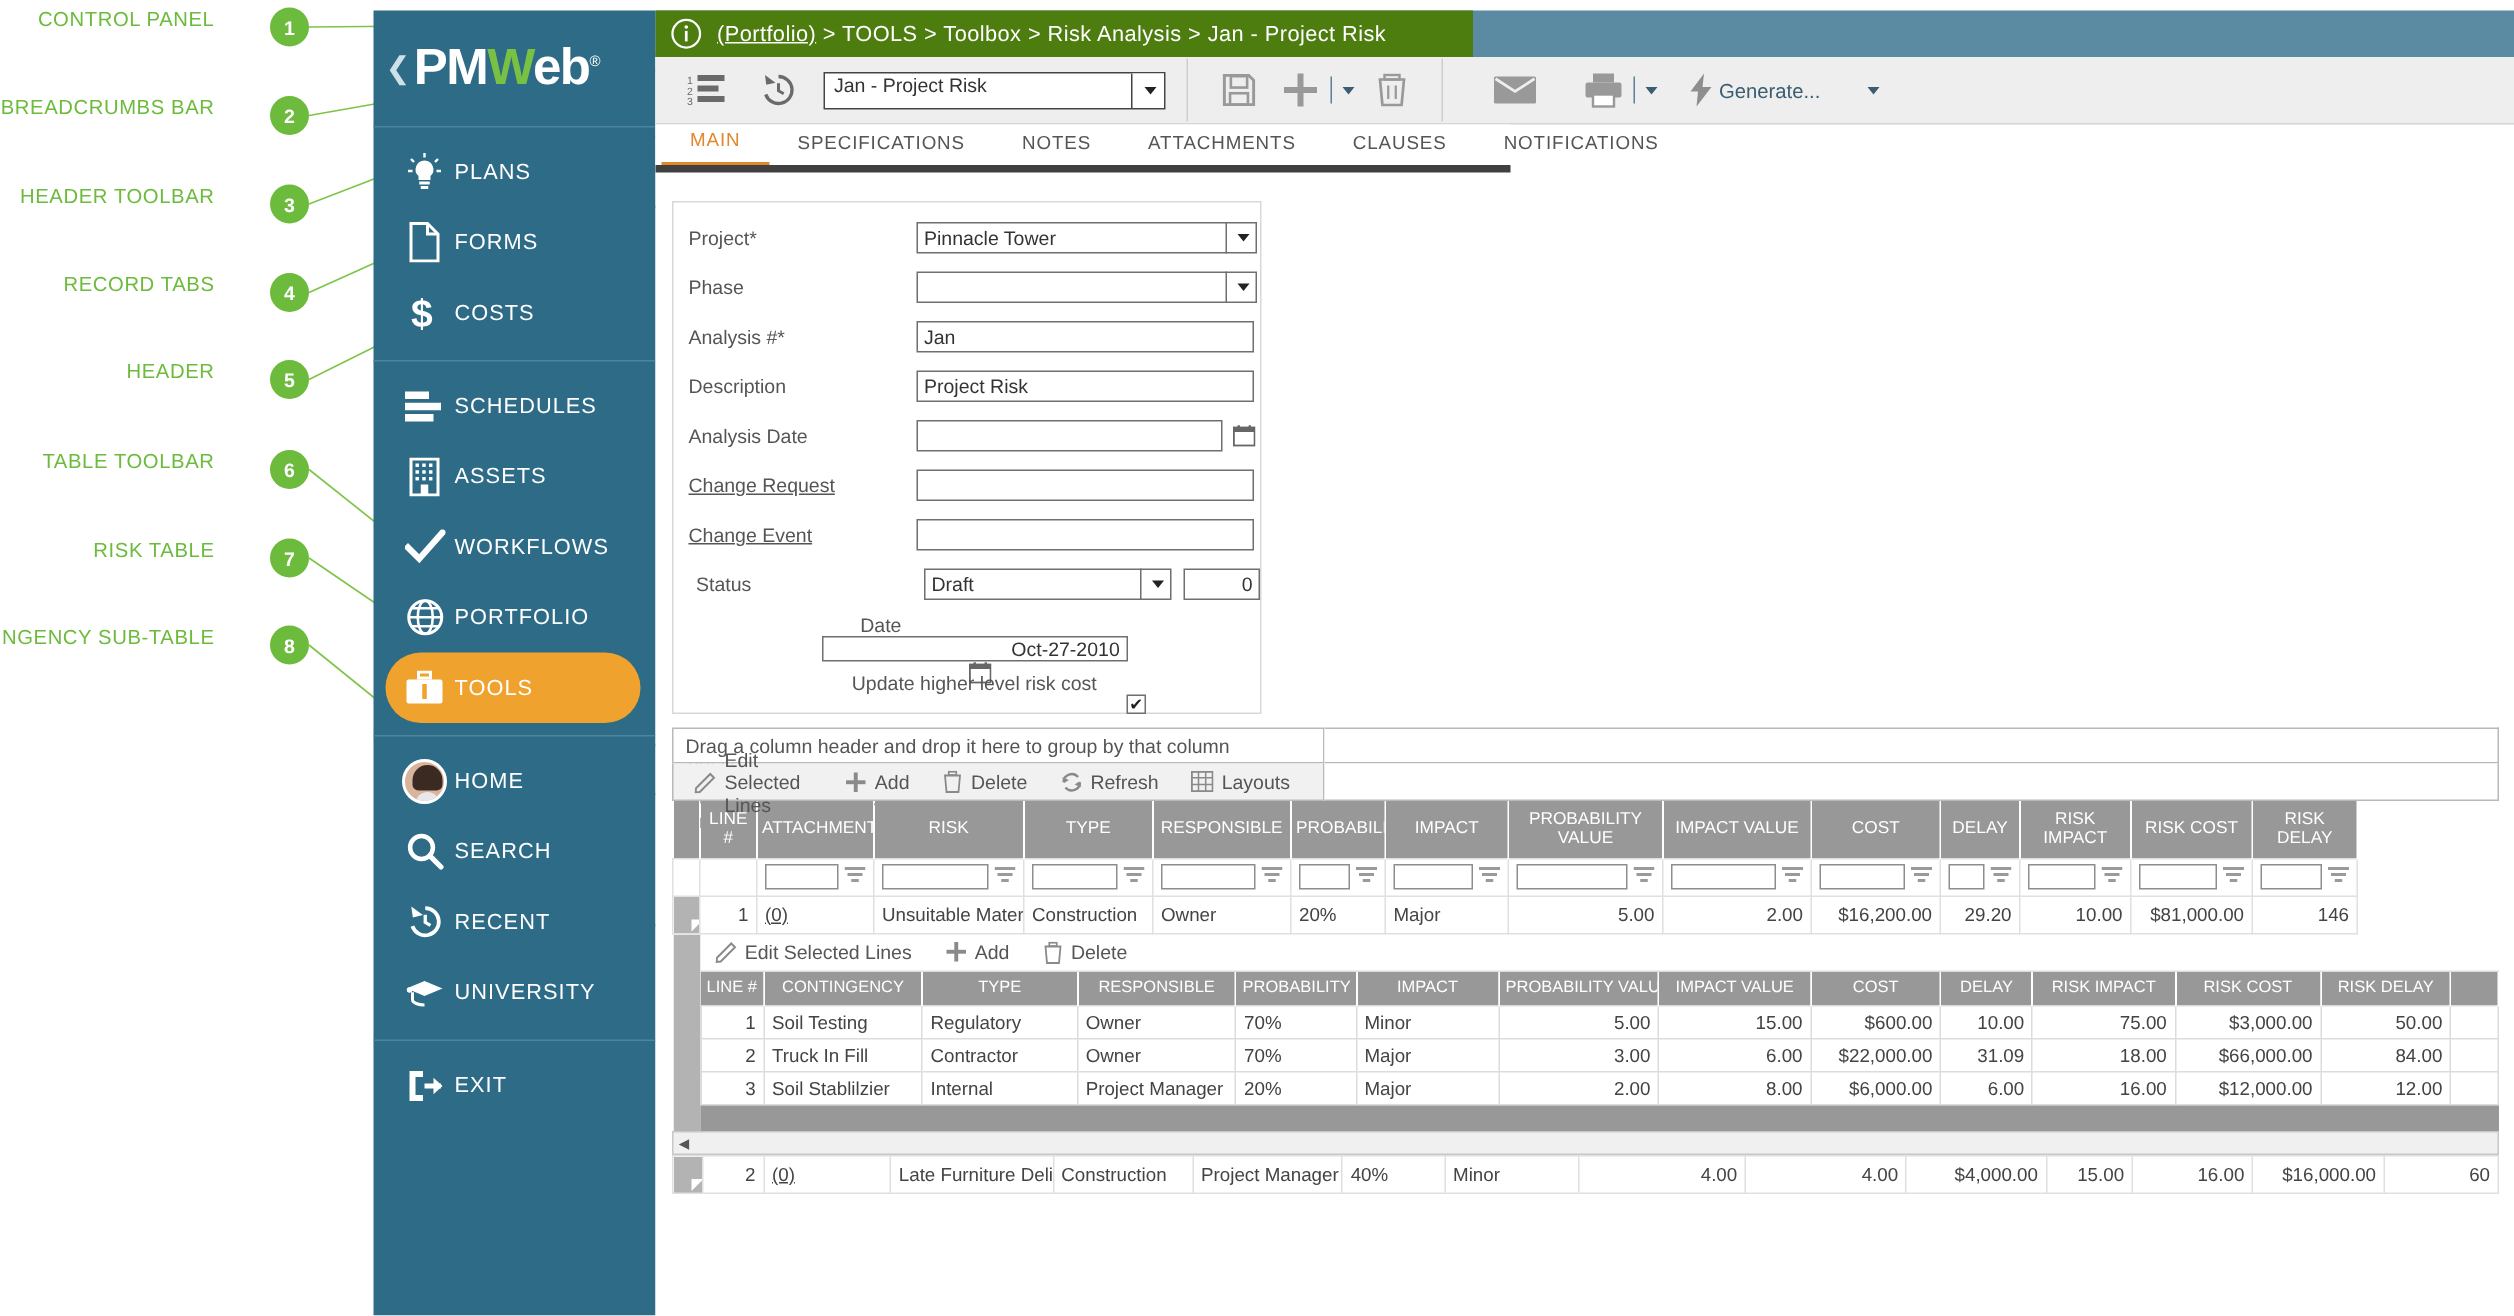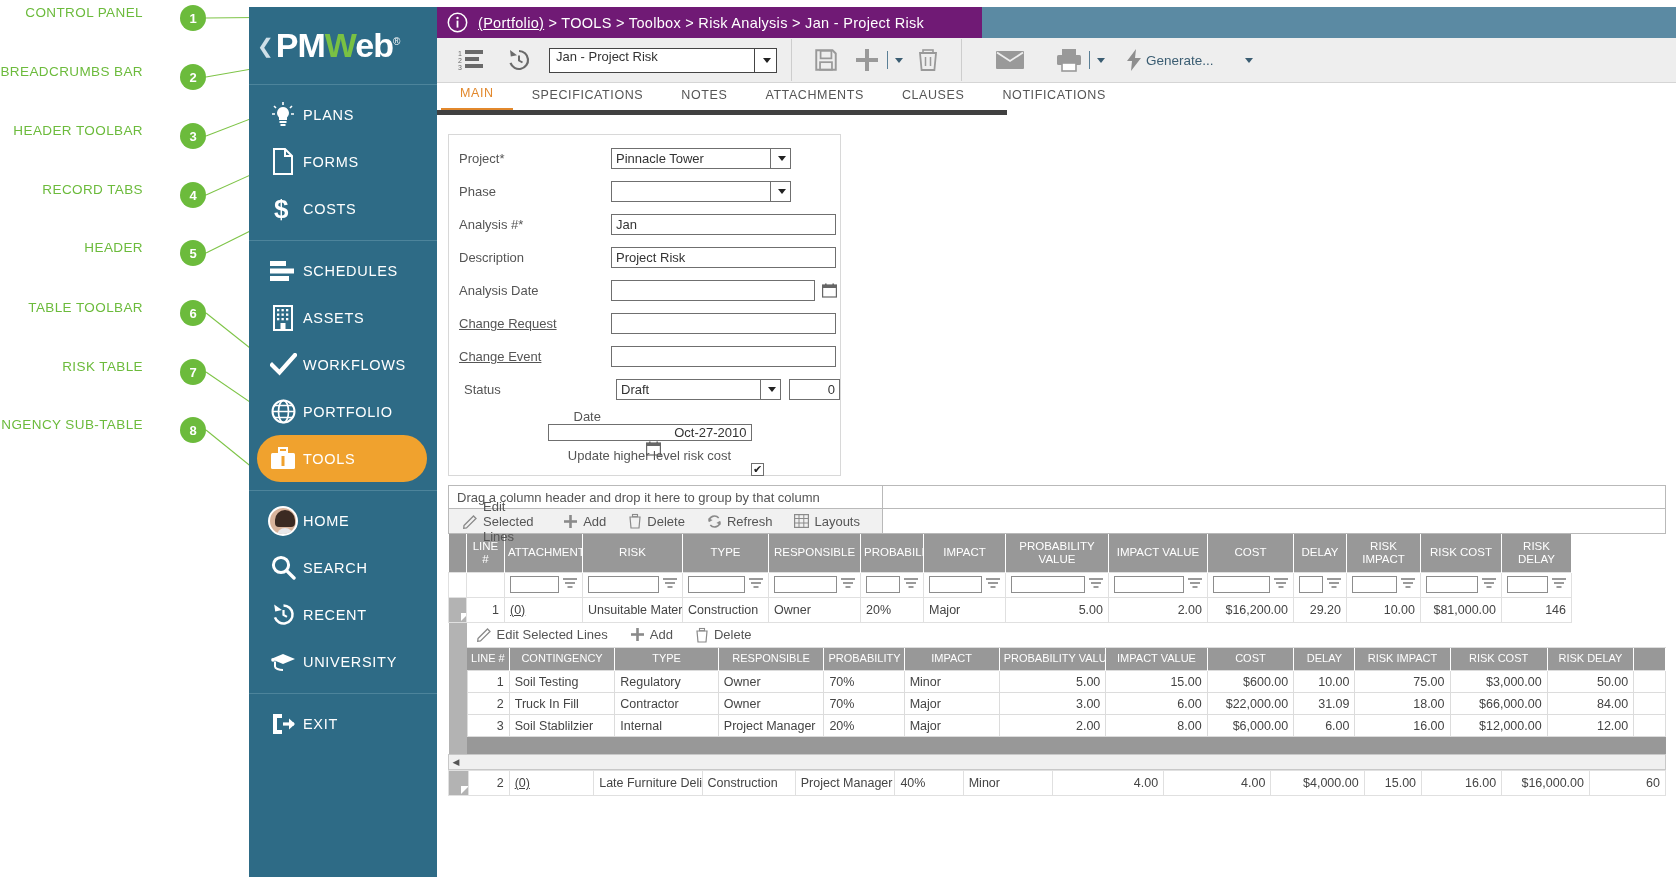--- a/index.html
+++ b/index.html
@@ -55,21 +55,21 @@
     background:#3b2a22; border-radius: 10px 10px 4px 4px; }
   .avatar::after{ content:""; position:absolute; left:7px; top:20px; width:16px; height:12px;
     background:#e8e8ea; border-radius:8px 8px 0 0; }
 
   
   #breadcrumb {
     position: absolute; left: 437px; top: 7px; width: 1239px; height: 31px;
     background: #5b8aa3; display: flex; align-items: center; color: #fff;
   }
   #breadcrumb .bcinner {
-    background:#701a75; height:31px; display:flex; align-items:center; width:545px; padding-left:10px;
+    background:#4d7c0f; height:31px; display:flex; align-items:center; width:545px; padding-left:10px;
   }
   .bctext { font-size: 14.5px; letter-spacing: .3px; margin-left: 10px; }
   .bctext u { text-decoration: underline; }
 
   
   #main { position: absolute; left: 437px; top: 38px; width: 1239px; height: 839px; background: #fff; }
 
   #headertoolbar {
     height: 45px; background: #eeeeee; border-bottom: 1px solid #d5d5d5;
     display: flex; align-items: center; padding-left: 14px; gap: 0;
@@ -100,21 +100,21 @@
     border: 1px solid #d8d8d8; background: #fff;
   }
   .frow { display: flex; align-items: center; height: 27px; margin-bottom: 0; padding-left: 10px; }
   .flabel { width: 152px; font-size: 13px; color: #555; }
   .flabel.link { color: #555; text-decoration: underline; }
   .finput {
     width: 225px; height: 21px; border: 1px solid #6f6f6f; background: #fff;
     font-size: 13px; color: #333; padding: 0 4px; display:flex; align-items:center;
   }
   .finput.rt { justify-content: flex-end; padding-right: 4px; }
-  .fsel { width: 180px; height: 21px; border:1px solid #6f6f6f; background:#fff; font-size:13px;
+  .fsel { width: 227px; height: 21px; border:1px solid #6f6f6f; background:#fff; font-size:13px;
           color:#333; padding-left:4px; display:flex; align-items:center; position:relative; }
   .fsel .ddbtn { position:absolute; right:0; top:-1px; bottom:-1px; width:20px; border-left:1px solid #6f6f6f;
                  display:flex; align-items:center; justify-content:center; }
   .calico { width: 15px; height: 15px; margin-left: 7px; }
   .statusrow .fsel { width: 165px; }
   .numbox { width: 51px; height: 21px; border: 1px solid #6f6f6f; background:#fff; font-size:13px;
             display:flex; align-items:center; justify-content:flex-end; padding-right:4px; margin-left: 8px; color:#333;}
   .chk { width: 13px; height: 13px; border: 1px solid #6f6f6f; background: #fff;
          display:flex; align-items:center; justify-content:center; font-size:11px; color:#222; margin-left: 216px;}
   .chk.off { background:#ebebeb; }

